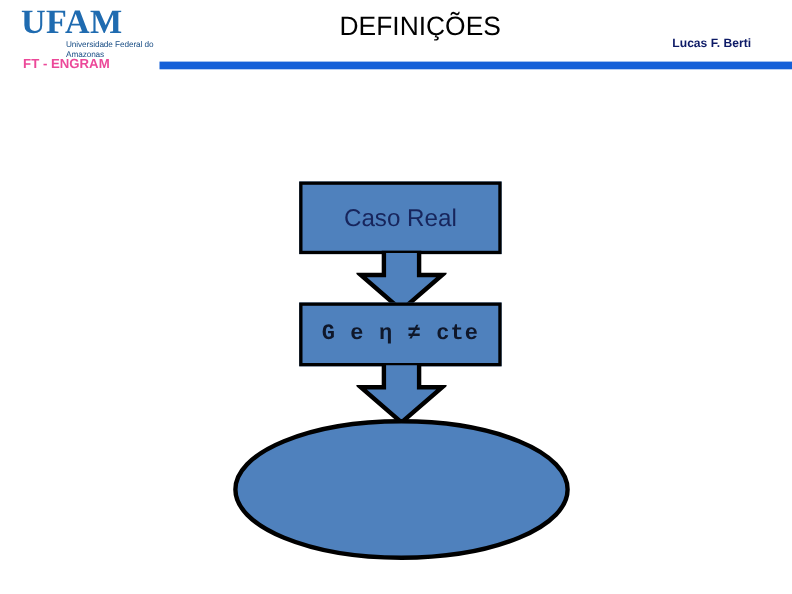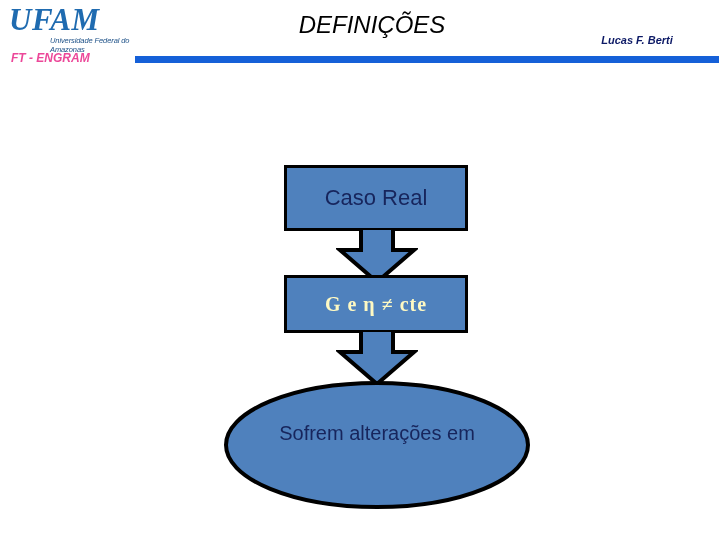--- a/index.html
+++ b/index.html
@@ -12,24 +12,23 @@
     height: 540px;
     position: relative;
     overflow: hidden;
     font-family: "Liberation Sans", sans-serif;
     background: #ffffff;
   }
 
   
   #header {
     position: absolute;
-    left: 2px; top: 0;
+    left: 12px; top: 0;
     width: 707px;
     height: 72px;
-    font-style: italic;
   }
   #ufam-logo {
     position: absolute;
     left: 7px;
     top: 4px;
     width: 140px;
   }
   #ufam-wordmark {
     font-family: "Liberation Serif", serif;
     font-weight: bold;
@@ -89,21 +88,21 @@
     font-weight: bold;
     font-size: 11px;
     line-height: 14px;
     color: #0d1a66;
     white-space: nowrap;
   }
 
   
   #flowchart {
     position: absolute;
-    left: 16px;
+    left: 4px;
     top: 0;
     width: 624px;
     height: 540px;
   }
 
   .flow-box {
     position: absolute;
     background: #4f81bd;
     border: 3px solid #000000;
     box-sizing: border-box;
@@ -124,25 +123,25 @@
     line-height: 26px;
     color: #17255c;
   }
   #box-g-eta {
     left: 268px;
     top: 275px;
     width: 184px;
     height: 58px;
   }
   #box-g-eta .box-label {
-    font-family: Liberation Serif, serif;
+    font-family: Liberation Mono, monospace;
     font-weight: bold;
     font-size: 20px;
     line-height: 24px;
-    color: #fef9c3;
+    color: #0f172a;
     letter-spacing: 1px;
   }
 
   .flow-arrow {
     position: absolute;
   }
   #arrow-1 { left: 320px; top: 228px; width: 82px; height: 56px; }
   #arrow-2 { left: 320px; top: 330px; width: 82px; height: 56px; }
 
   #ellipse-conclusion {
@@ -214,16 +213,15 @@
 
   <svg id="arrow-2" class="flow-arrow" viewBox="0 0 82 56">
     <polygon points="25,0 57,0 57,22 78,22 41,54 4,22 25,22" fill="#4f81bd" stroke="#000000" stroke-width="4" stroke-linejoin="miter"></polygon>
   </svg>
 
   <svg id="ellipse-conclusion" viewBox="0 0 308 130">
     <ellipse cx="154" cy="65" rx="151" ry="62" fill="#4f81bd" stroke="#000000" stroke-width="4"></ellipse>
   </svg>
 
   <div id="ellipse-label">
-    <div>Sofrem alterações em</div>
   </div>
 
 </div>
 
 </body></html>

